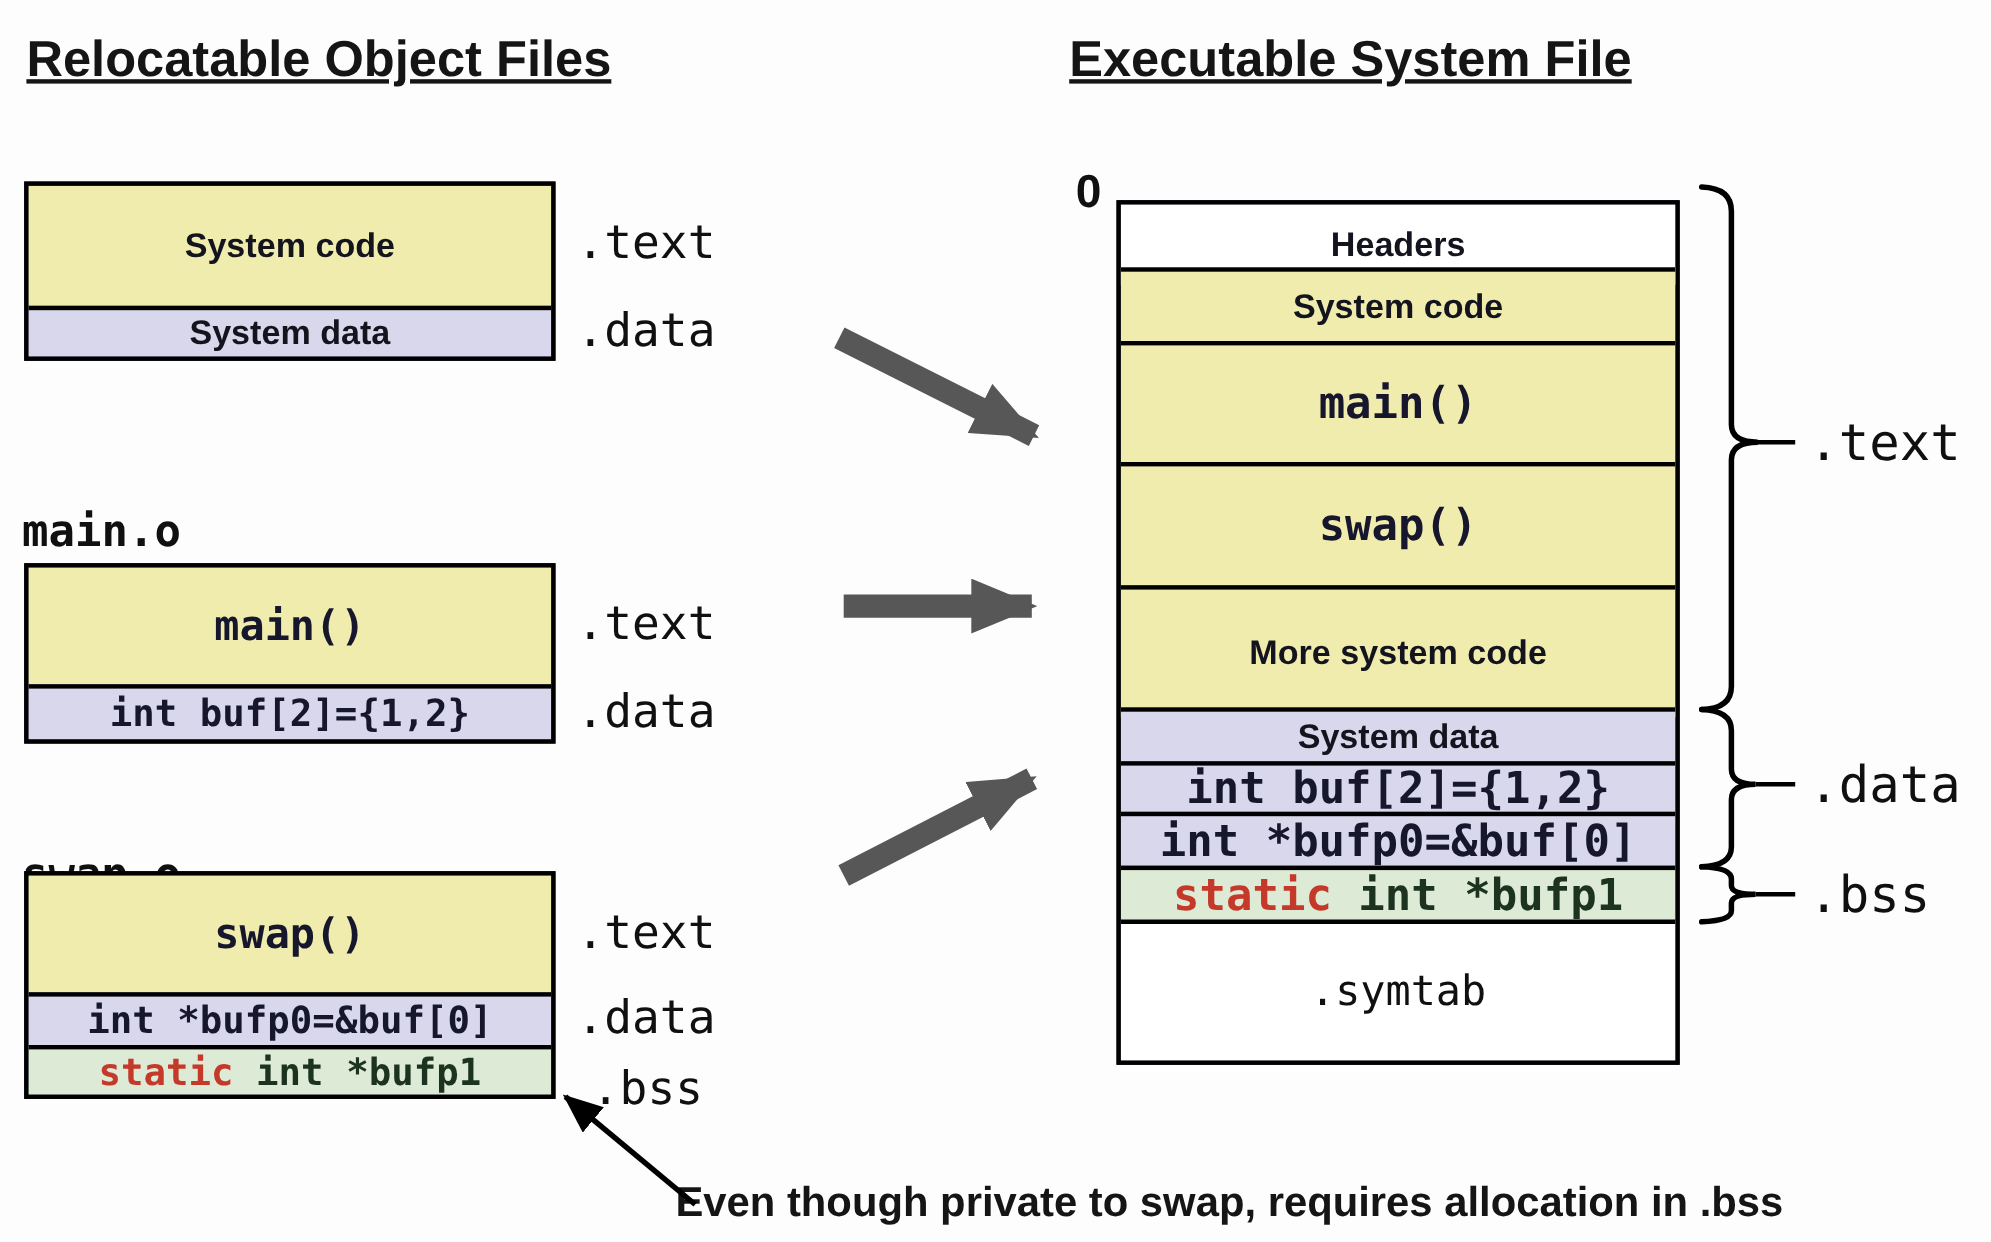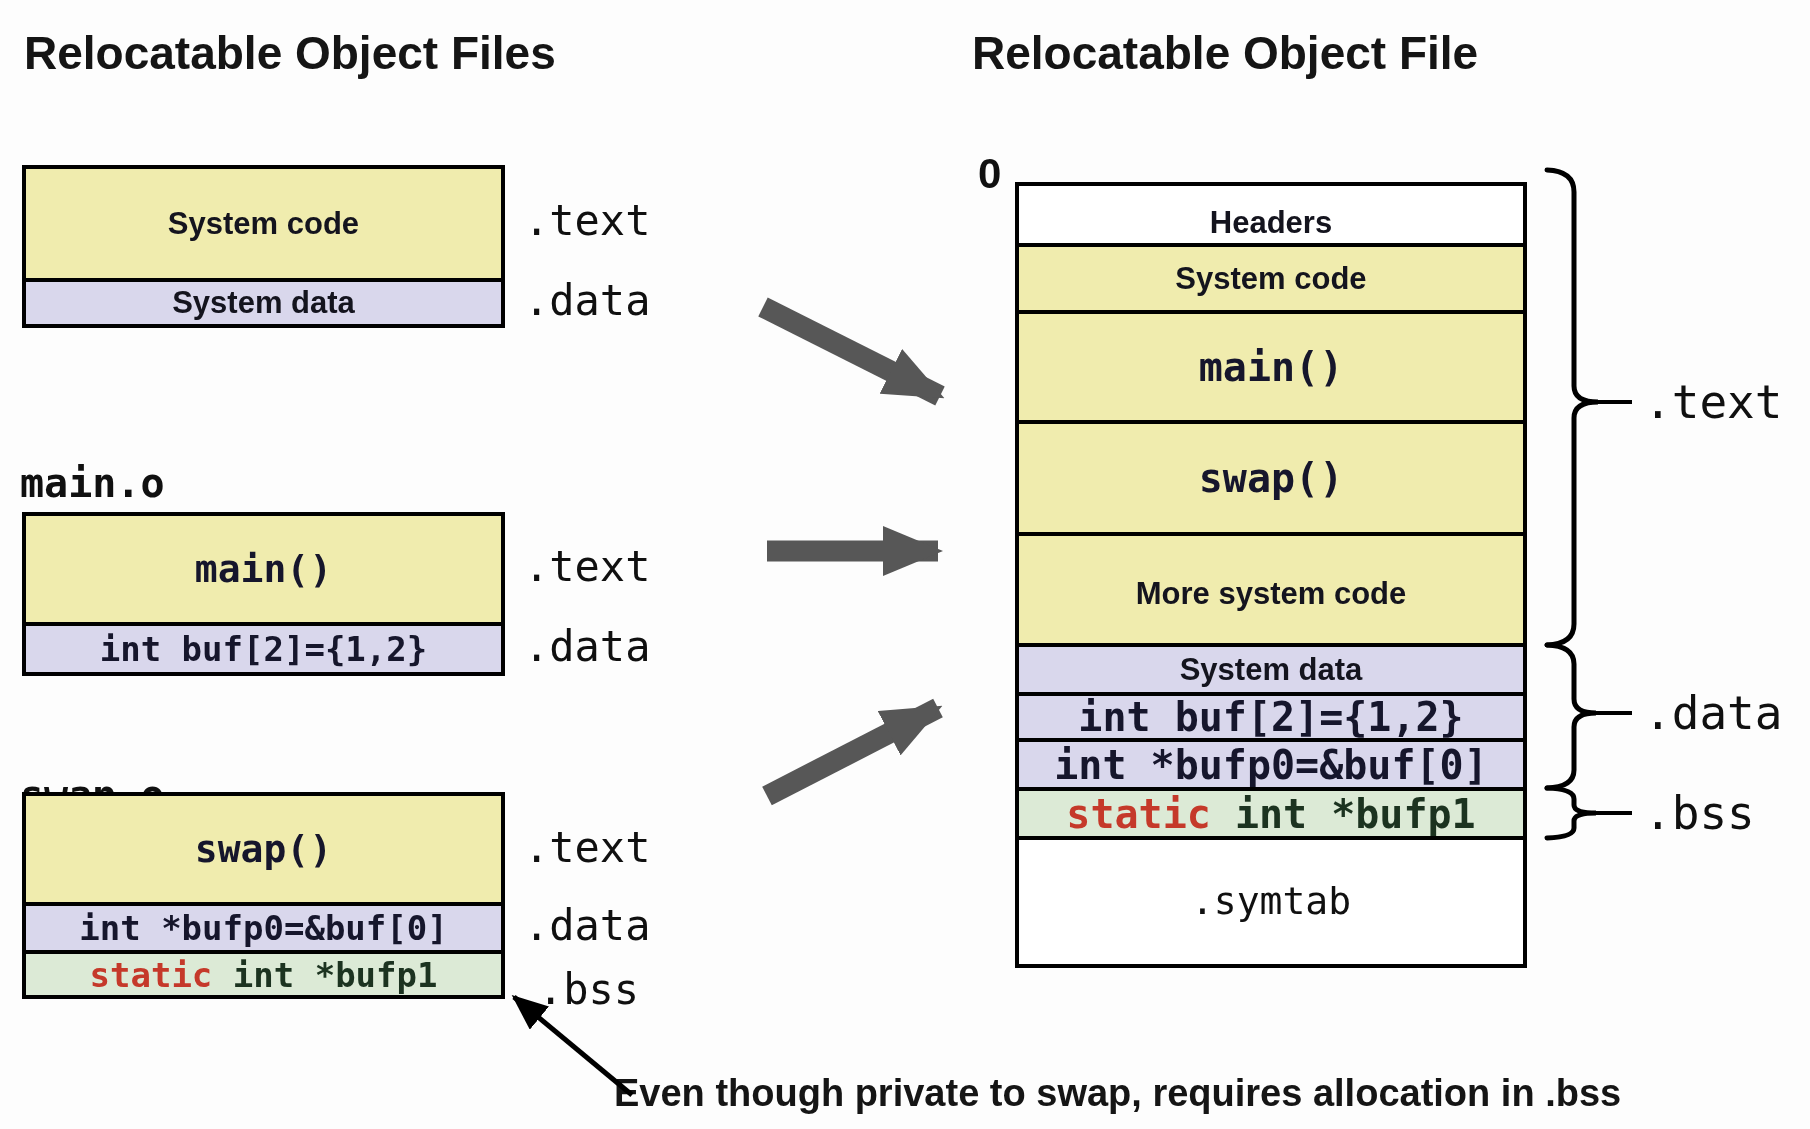--- a/index.html
+++ b/index.html
@@ -1,21 +1,21 @@
 <!DOCTYPE html>
 <html><head>
 <meta charset="utf-8">
 <style>
   html,body{margin:0;padding:0;background:#ffffff;}
   #stage{
     position:relative;width:1810px;height:1129px;background:#fdfdfd;
     font-family:"Liberation Sans",sans-serif;color:#111;overflow:hidden;
   }
   .abs{position:absolute;}
-  .title{font-size:46px;font-weight:bold;color:#151515;letter-spacing:0px;}
+  .title{font-size:46px;font-weight:bold;color:#151515;letter-spacing:0px;text-decoration:underline;}
   .mono{font-family:"DejaVu Sans Mono","Liberation Mono",monospace;}
   .file-label{font-size:40px;font-weight:bold;color:#101010;}
   .sec-label{font-size:42px;color:#101010;}
   .obox{position:absolute;border:4px solid #000;box-sizing:border-box;background:#0f172a;}
   .row{position:absolute;left:0;right:0;display:flex;align-items:center;justify-content:center;box-sizing:border-box;}
   .row.sep{border-top:4px solid #000;}
   .sans-row{font-size:31px;font-weight:bold;color:#14141e;}
   .mono-row{font-size:34px;font-weight:bold;color:#16162c;}
   .mono-row-lg{font-size:40px;font-weight:bold;color:#16162c;}
   .pre{white-space:pre;}
@@ -23,21 +23,21 @@
   .bssrest{color:#1c3320;}
   .symdbg{font-size:38px;font-weight:normal;color:#101010;text-align:right;line-height:1.35;}
   svg{display:block;}
 </style>
 </head>
 <body>
 
 <div id="stage">
 
   <div class="abs title" style="left:24px;top:26px;">Relocatable Object Files</div>
-  <div class="abs title" style="left:972px;top:26px;">Relocatable Object File</div>
+  <div class="abs title" style="left:972px;top:26px;">Executable System File</div>
 
   <div class="obox" style="left:22px;top:165px;width:483px;height:163px;">
     <div class="row sans-row" style="top:0;height:109px;background:#f0ecae;">
       <span>System code</span>
     </div>
     <div class="row sep sans-row" style="top:109px;height:46px;background:#d9d7ec;">
       <span>System data</span>
     </div>
   </div>
   <div class="abs mono sec-label" style="left:524px;top:220px;transform:translateY(-50%);">.text</div>

